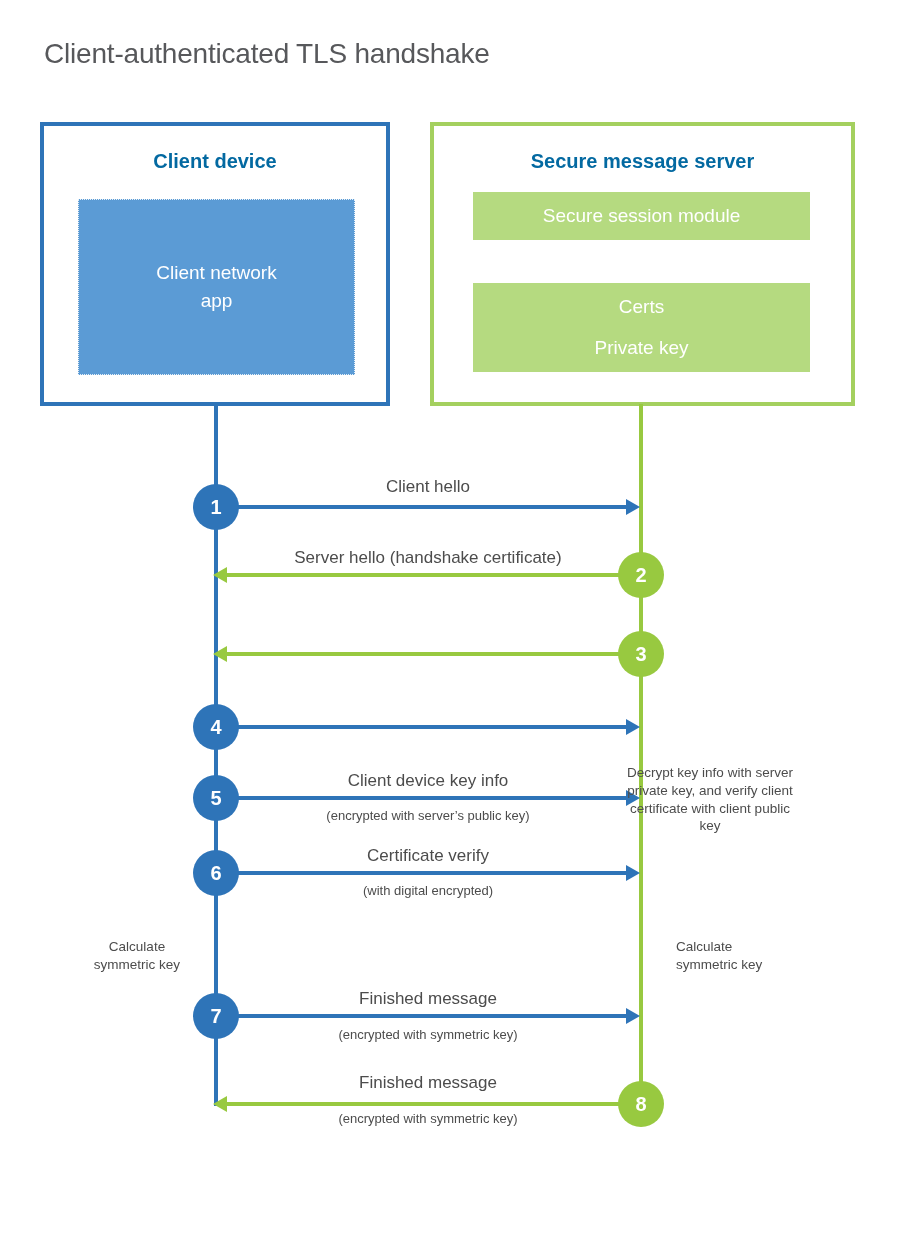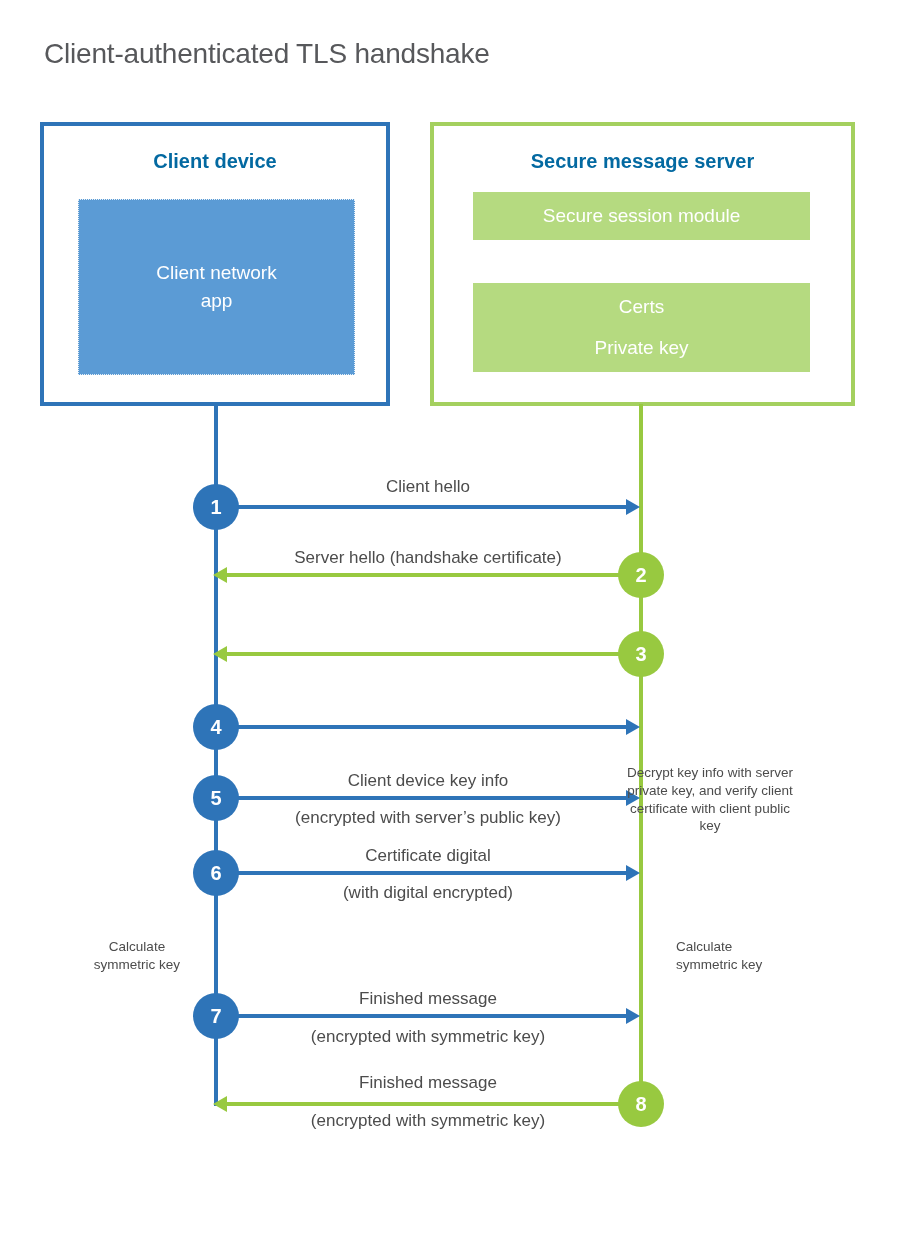--- a/index.html
+++ b/index.html
@@ -44,21 +44,21 @@
   .head{position:absolute;width:0;height:0;border-top:8px solid transparent;border-bottom:8px solid transparent;}
   .head.right{left:626px;border-left:14px solid #2e74b8;}
   .head.left{left:213px;border-right:14px solid #98c940;}
   
   .lbl{
     position:absolute;left:238px;width:380px;text-align:center;
     font-size:17px;color:#4c4c4c;
   }
   .sub{
     position:absolute;left:238px;width:380px;text-align:center;
-    font-size:17px;color:#4c4c4c;
+    font-size:13px;color:#4c4c4c;
   }
   
   .circle{
     position:absolute;width:46px;height:46px;border-radius:50%;
     display:flex;align-items:center;justify-content:center;
     color:#fff;font-size:20px;font-weight:700;z-index:3;
   }
   .circle.blue{left:193px;background:#2e74b8;}
   .circle.green{left:618px;background:#98c940;}
   
@@ -118,21 +118,21 @@
     </div>
 
   <div class="lbl" style="top:771px">Client device key info</div>
   <div class="hline blue" style="top:796px"></div>
   <div class="head right" style="top:790px"></div>
   <div class="sub" style="top:808px">(encrypted with server’s public key)</div>
   <div class="circle blue" style="top:775px">
       <span>5</span>
     </div>
 
-  <div class="lbl" style="top:846px">Certificate digital</div>
+  <div class="lbl" style="top:846px">Certificate verify</div>
   <div class="hline blue" style="top:871px"></div>
   <div class="head right" style="top:865px"></div>
   <div class="sub" style="top:883px">(with digital encrypted)</div>
   <div class="circle blue" style="top:850px">
       <span>6</span>
     </div>
 
   <div class="lbl" style="top:989px">Finished message</div>
   <div class="hline blue" style="top:1014px"></div>
   <div class="head right" style="top:1008px"></div>

